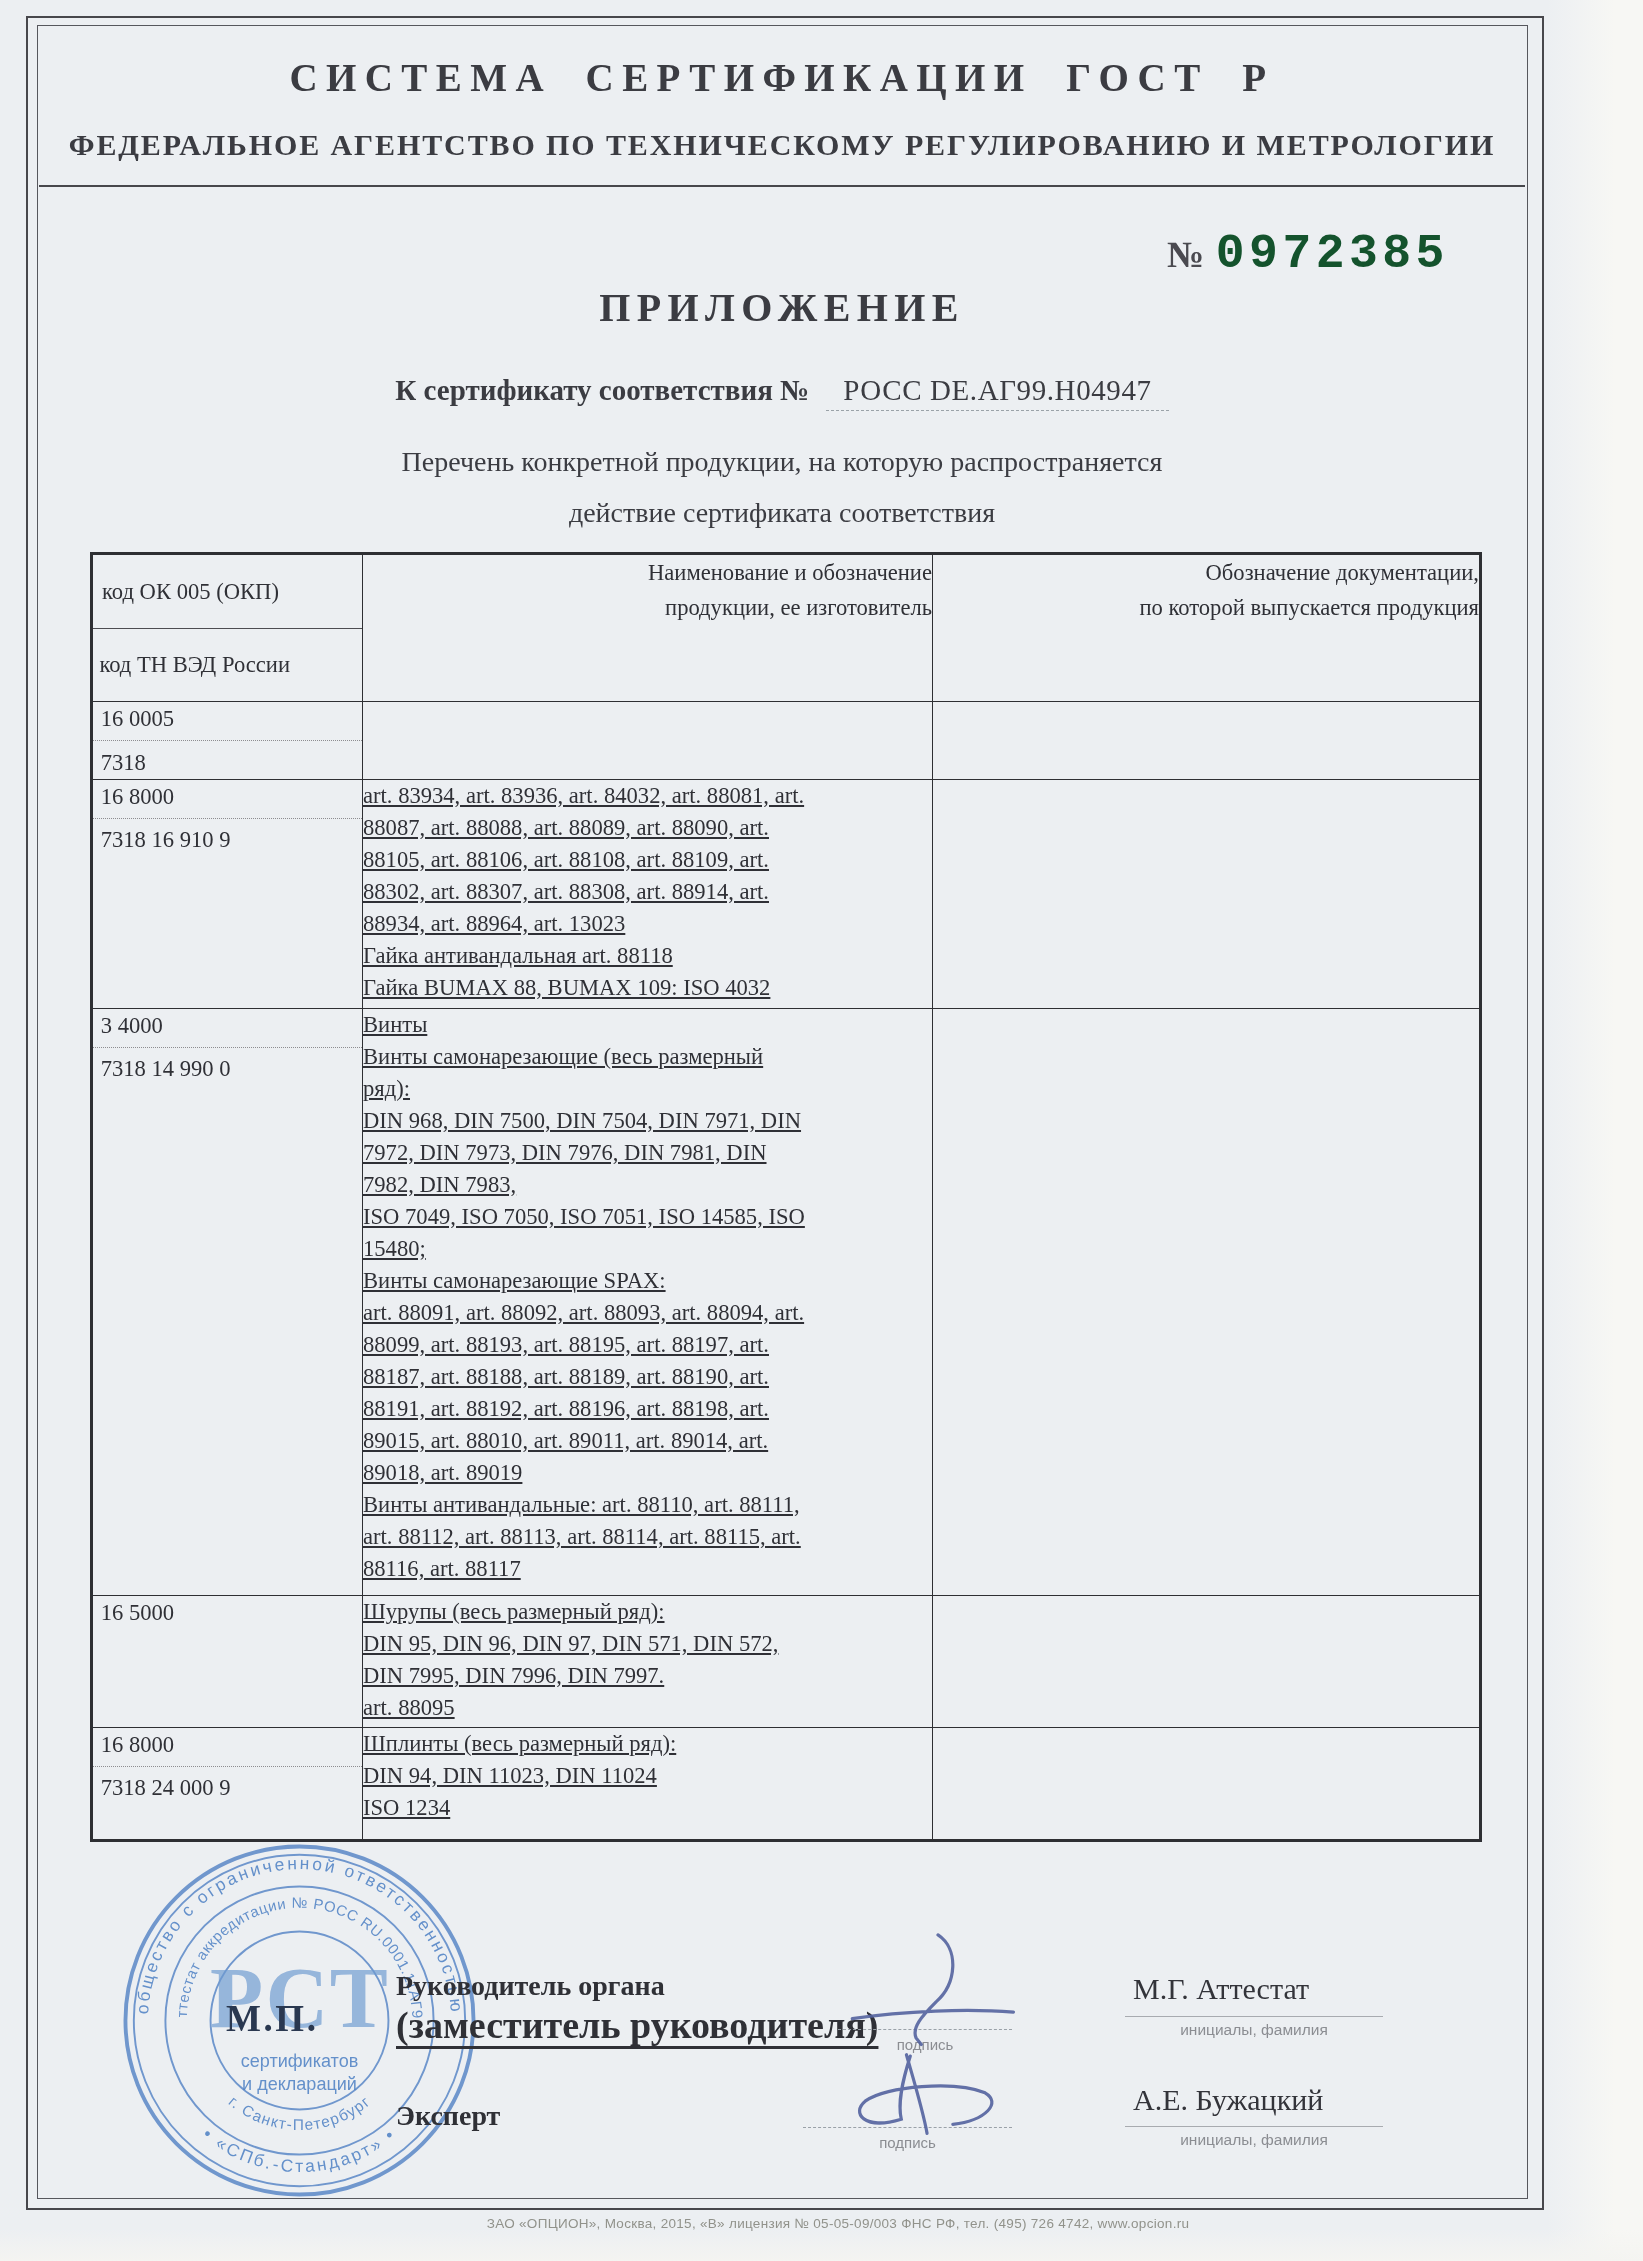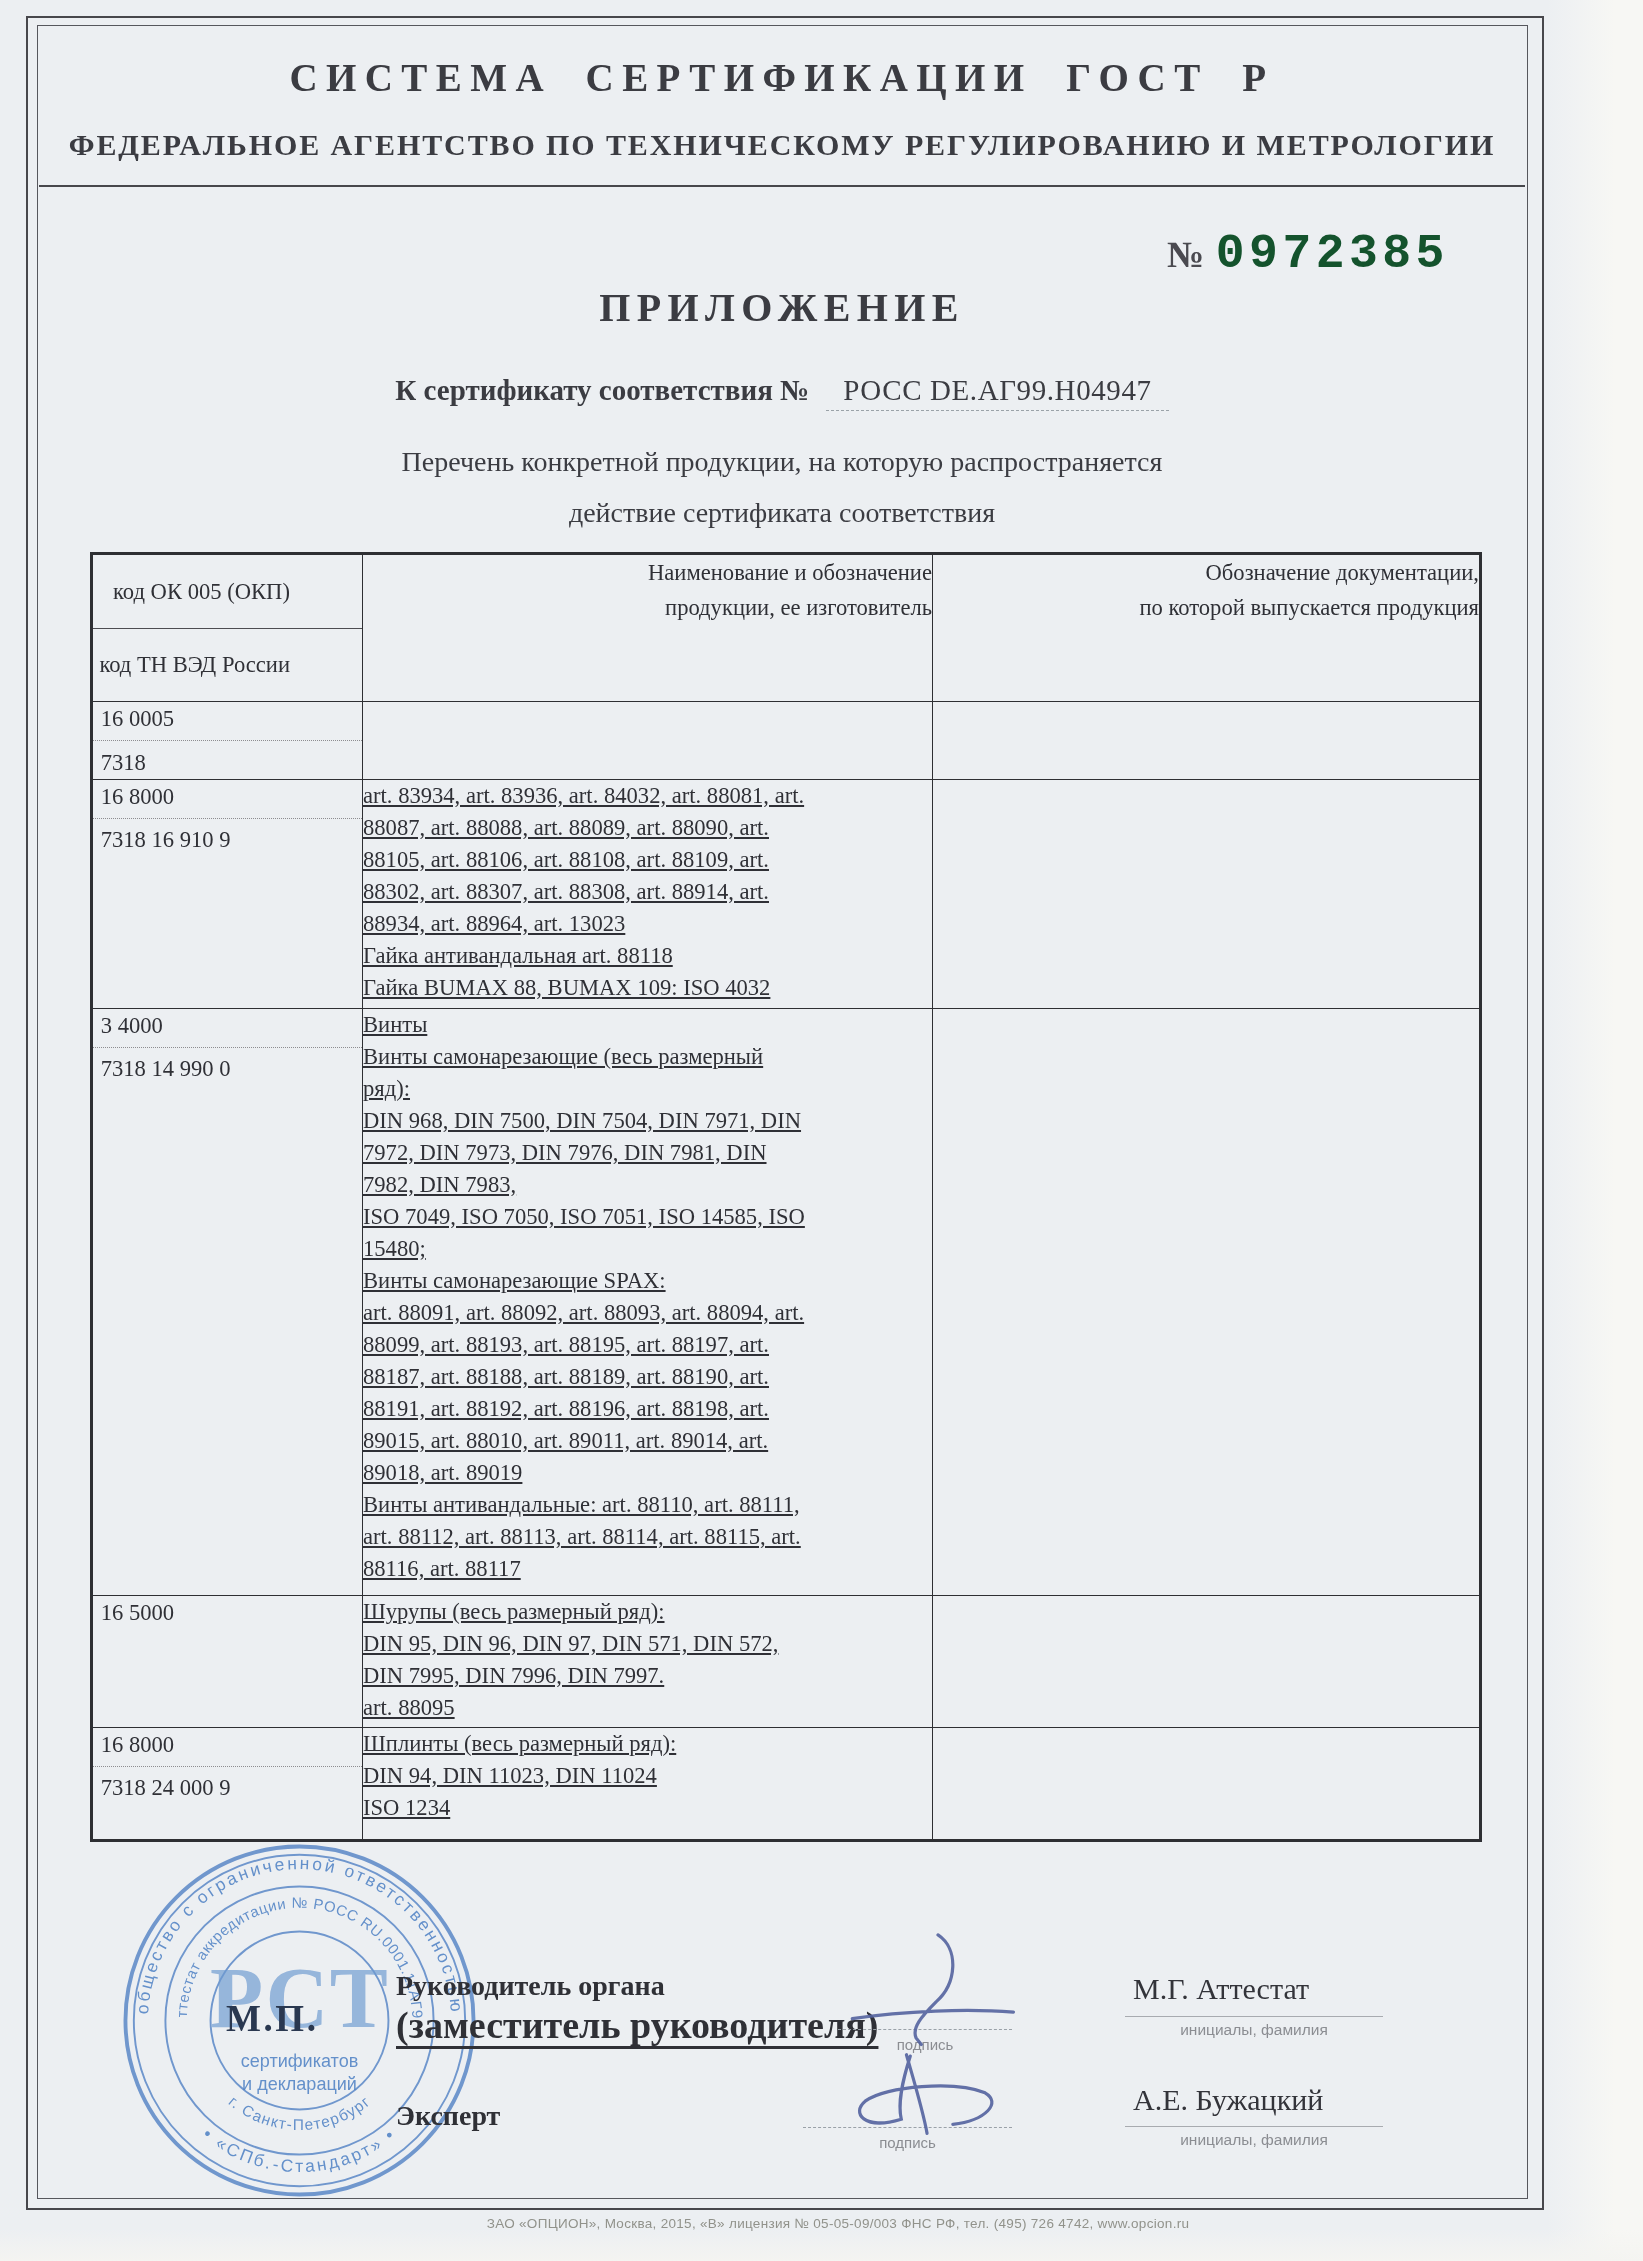--- a/index.html
+++ b/index.html
@@ -34,21 +34,21 @@
   .purpose{position:absolute;top:436px;left:39px;width:1486px;text-align:center;
         font-size:28px;font-weight:normal;line-height:51px;white-space:pre-line;color:#3b3c42;}
 
   table.products{position:absolute;left:90px;top:552px;width:1389px;border-collapse:collapse;
         table-layout:fixed;font-size:22.6px;color:#2f3036;border:3.2px solid #2e2f33;}
   table.products col.c1{width:271px;}
   table.products col.c2{width:570px;}
   table.products col.c3{width:548px;}
   table.products th, table.products td{border:1.9px solid #2e2f33;vertical-align:top;padding:0;font-weight:normal;}
   tr.head{height:148px;}
-  .th-okp{height:73px;display:flex;align-items:center;padding-left:20px;border-bottom:1.3px solid #4d4d52;}
+  .th-okp{height:73px;display:flex;align-items:center;padding-left:9px;border-bottom:1.3px solid #4d4d52;}
   .th-tn{height:71px;display:flex;align-items:center;padding-left:6.4px;}
   .th-center{text-align:right;vertical-align:middle;white-space:pre-line;line-height:35px;padding:0 13px;margin-top:16px;}
   tbody td{line-height:32px;}
   .cell-codes{padding:2.6px 0 3.9px 0;}
   .code-okp{padding:1.3px 6.4px 5.2px 7.7px;}
   .dotsep{height:0;border-top:1.9px dotted #8d8d90;}
   .code-tn{padding:5.2px 6.4px 0 7.7px;}
   .cell-name{white-space:pre-line;padding:2.6px 5.2px 3.9px 9px;text-decoration:underline;}
   tr.r0{height:76px;} tr.r1{height:229px;} tr.r2{height:587px;} tr.r3{height:132px;} tr.r4{height:113px;}
 

